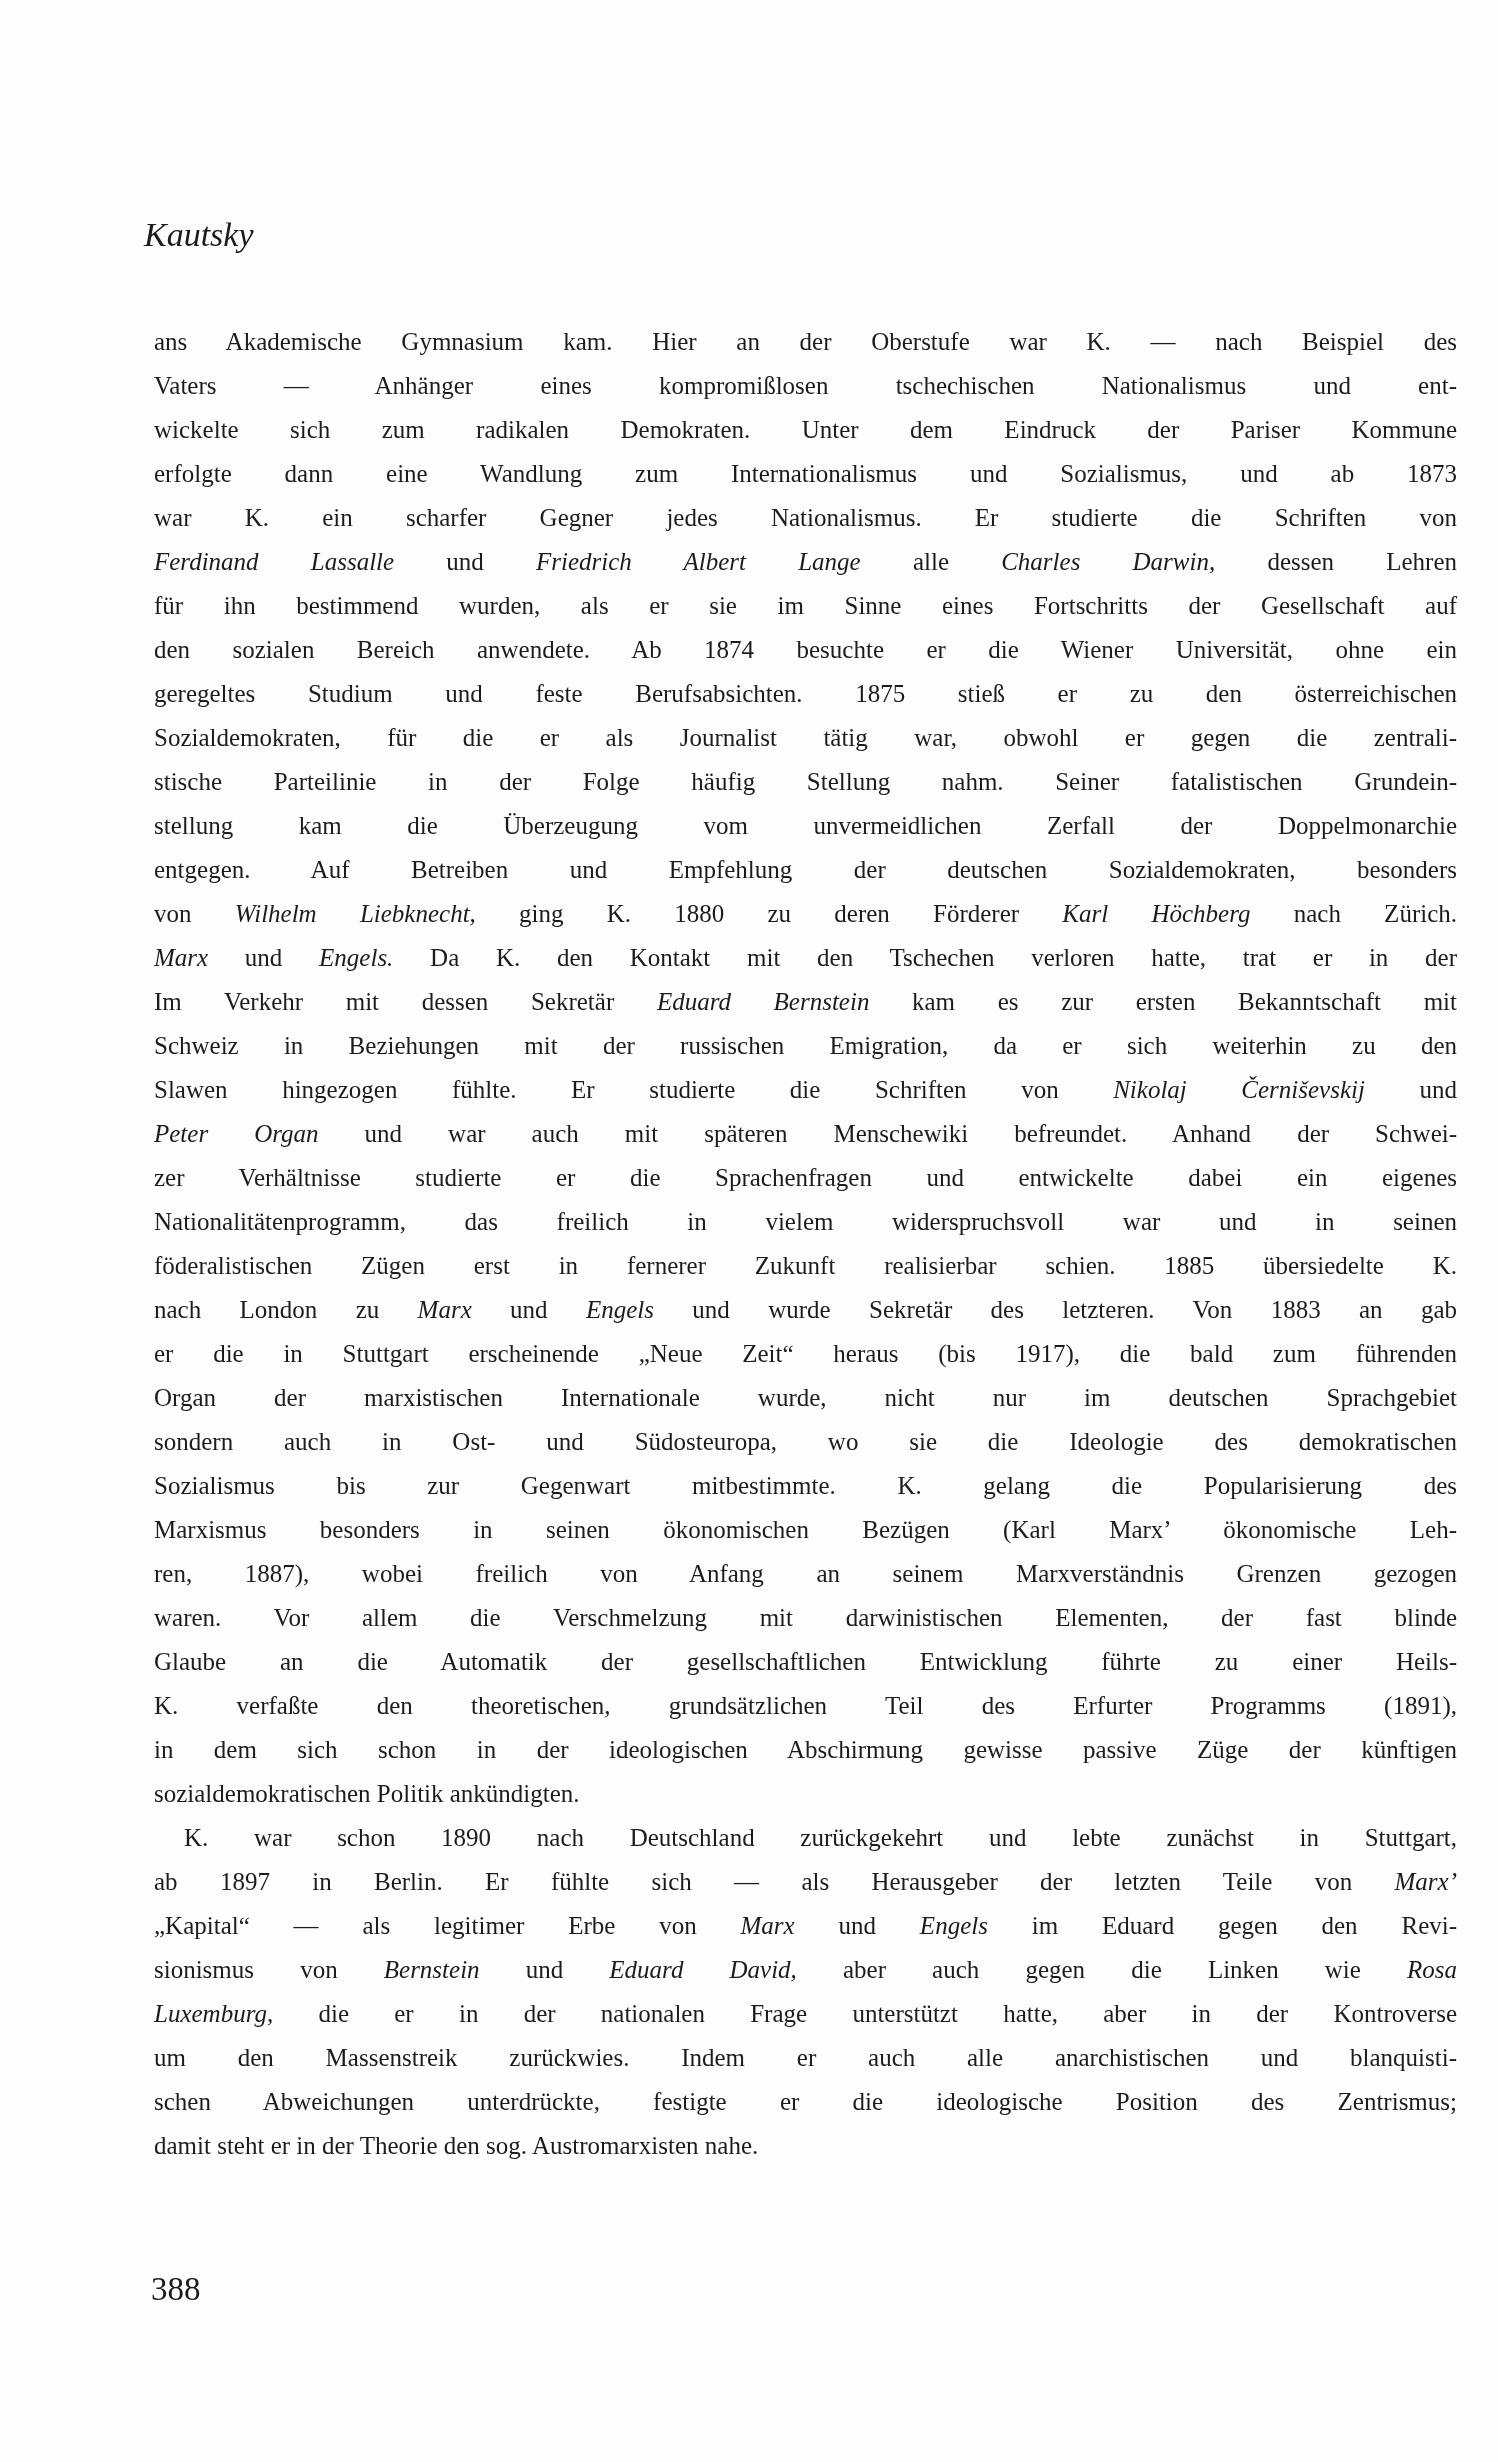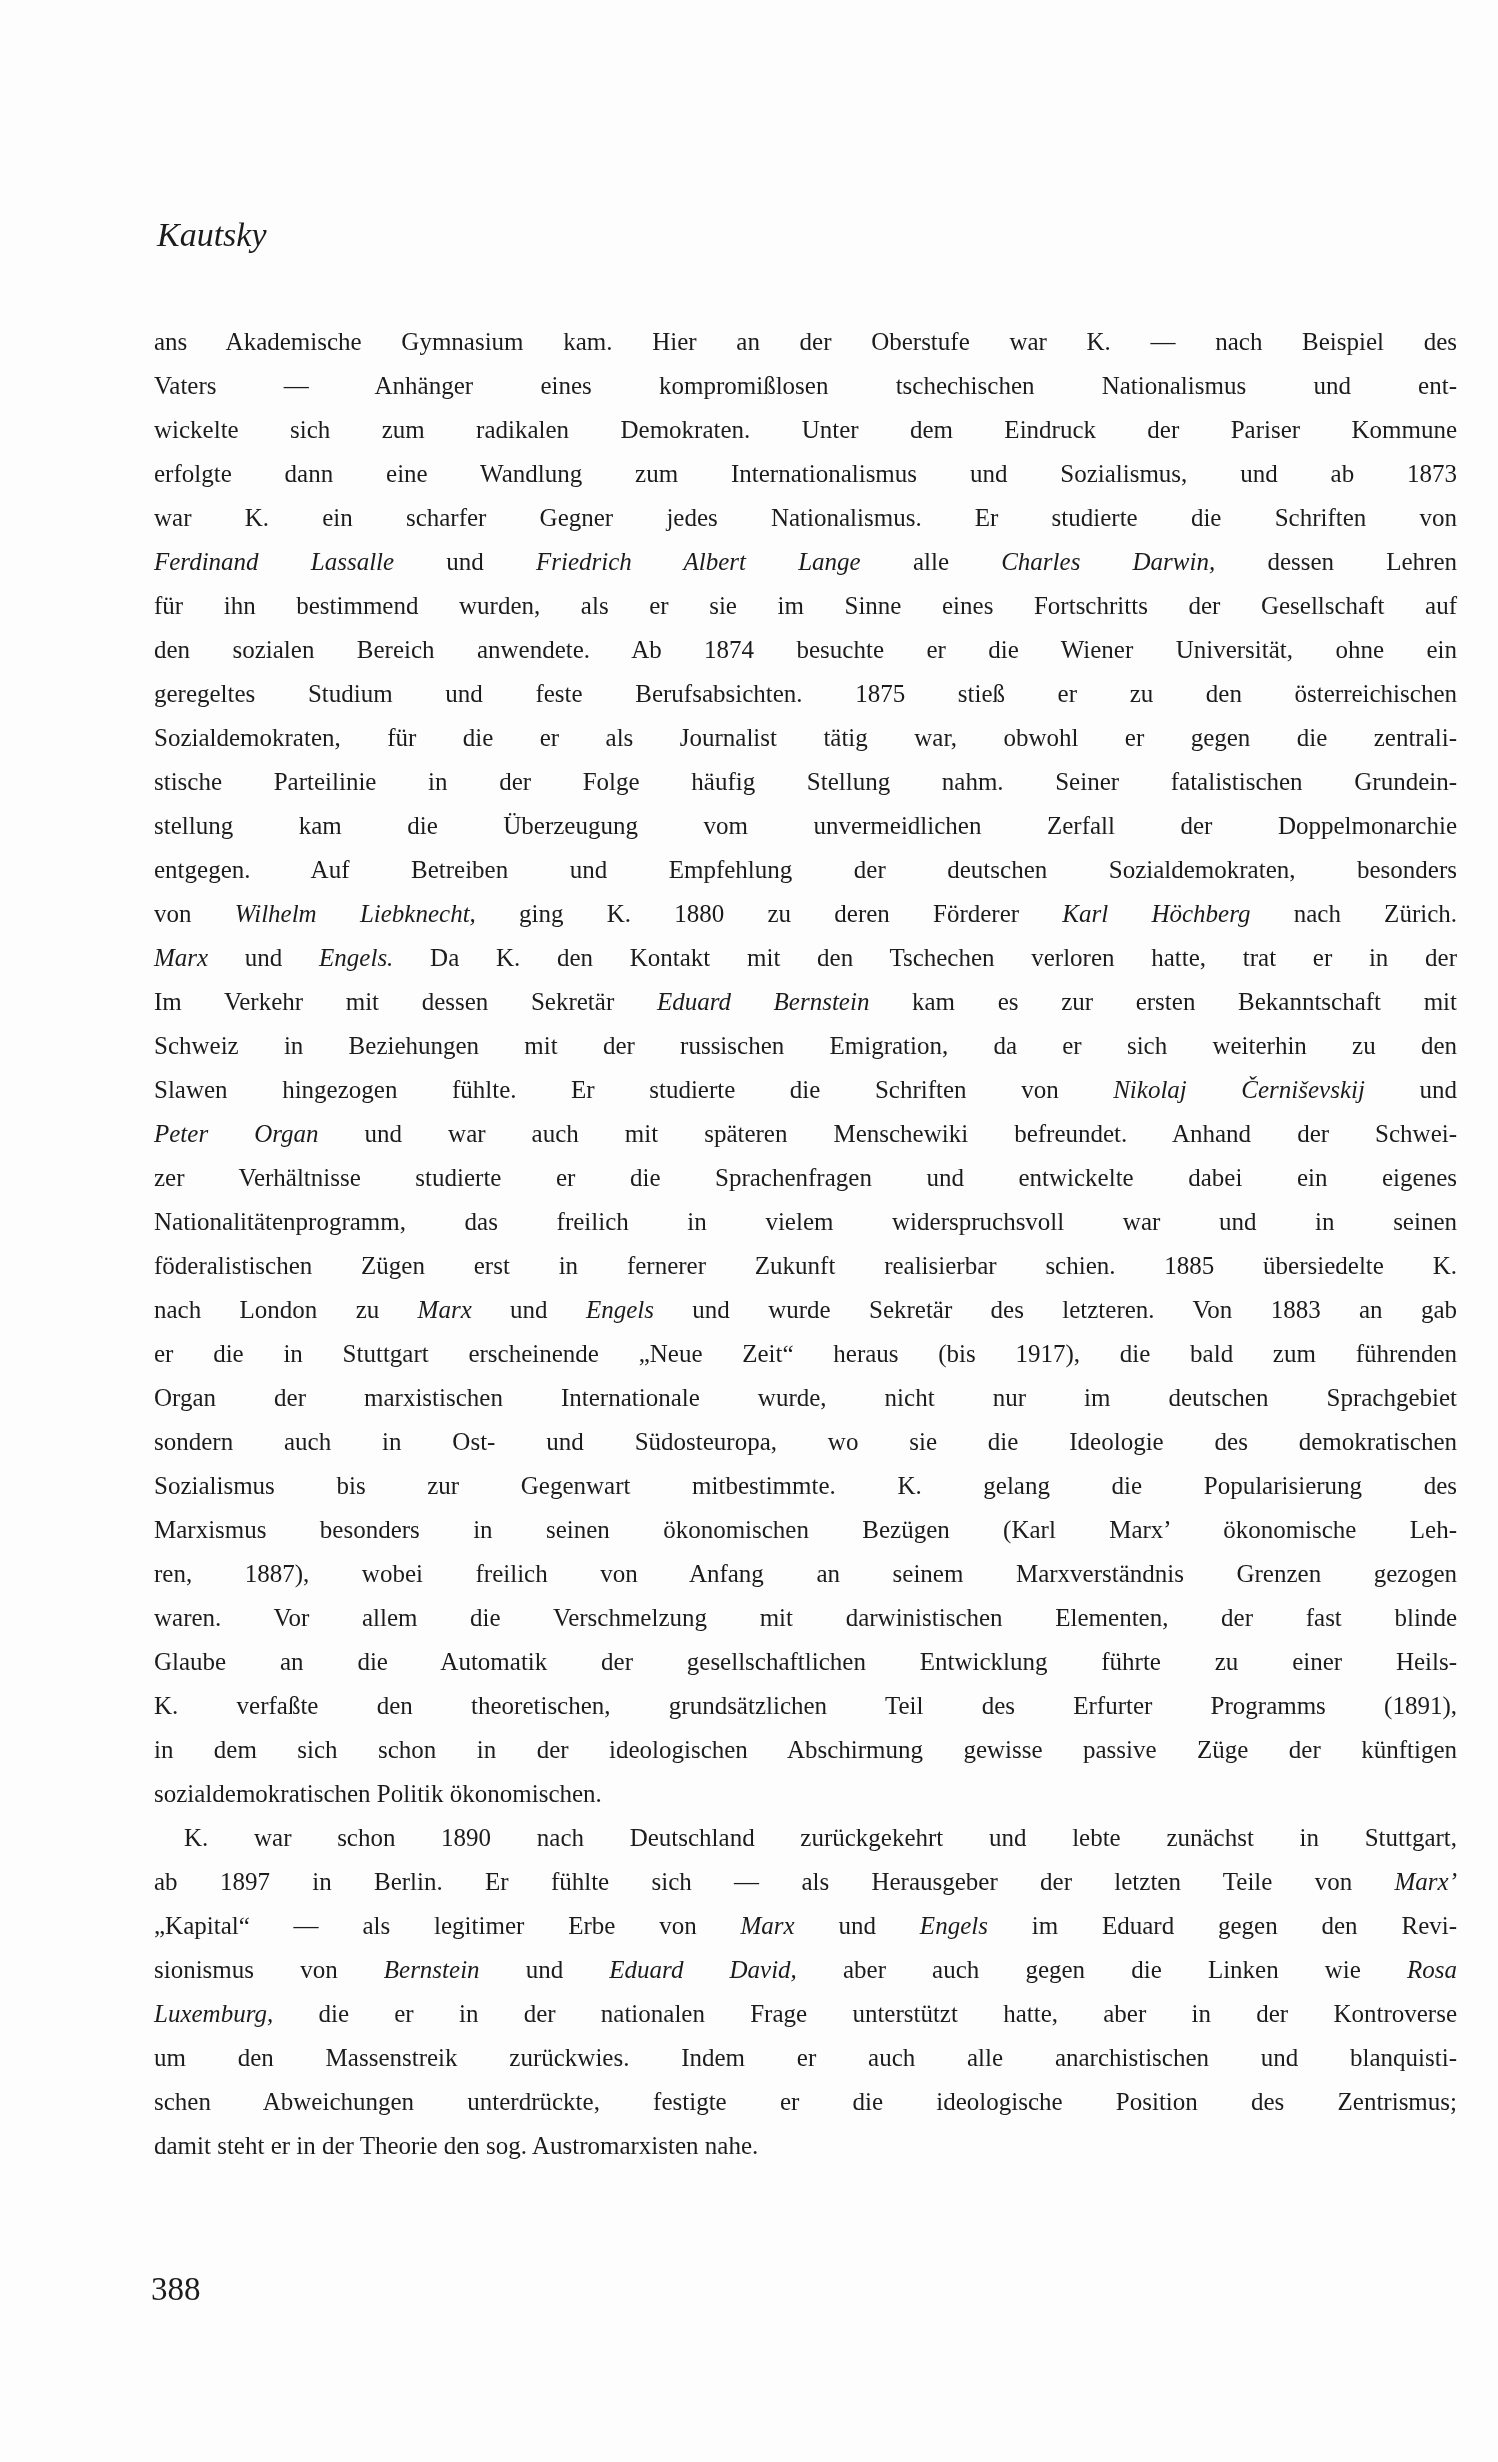--- a/index.html
+++ b/index.html
@@ -1,18 +1,18 @@
 <!DOCTYPE html>
 <html style="font-size:11px"><head>
 <meta charset="utf-8">
 <style>
   html, body { margin: 0; padding: 0; background: #fdfdfd; }
   body { width: 1498px; height: 2462px; position: relative; overflow: hidden;
          font-family: "Liberation Serif", "DejaVu Serif", serif; color: #1c1c1c; }
-  .header { position: absolute; left: 157px; top: 216px; font-size: 34px; font-style: italic; }
+  .header { position: absolute; left: 144px; top: 216px; font-size: 34px; font-style: italic; }
   .body-text { position: absolute; left: 154px; top: 320px; width: 1303px; }
   .line { display: block; font-size: 25px; height: 44px; line-height: 44px;
           text-align: justify; text-align-last: justify; white-space: nowrap; overflow: visible; }
   .line.last { text-align-last: left; }
   .line.indent { text-indent: 30px; }
   .line span.i { font-style: italic; }
   .page-number { position: absolute; left: 151px; top: 2271px; font-size: 33px; }
 </style>
 </head>
 <body>
@@ -46,21 +46,21 @@
     <div class="line"><span>er die in Stuttgart erscheinende „Neue Zeit“ heraus (bis 1917), die bald zum führenden</span></div>
     <div class="line"><span>Organ der marxistischen Internationale wurde, nicht nur im deutschen Sprachgebiet</span></div>
     <div class="line"><span>sondern auch in Ost- und Südosteuropa, wo sie die Ideologie des demokratischen</span></div>
     <div class="line"><span>Sozialismus bis zur Gegenwart mitbestimmte. K. gelang die Popularisierung des</span></div>
     <div class="line"><span>Marxismus besonders in seinen ökonomischen Bezügen (Karl Marx’ ökonomische Leh-</span></div>
     <div class="line"><span>ren, 1887), wobei freilich von Anfang an seinem Marxverständnis Grenzen gezogen</span></div>
     <div class="line"><span>waren. Vor allem die Verschmelzung mit darwinistischen Elementen, der fast blinde</span></div>
     <div class="line"><span>Glaube an die Automatik der gesellschaftlichen Entwicklung führte zu einer Heils-</span></div>
     <div class="line"><span>K. verfaßte den theoretischen, grundsätzlichen Teil des Erfurter Programms (1891),</span></div>
     <div class="line"><span>in dem sich schon in der ideologischen Abschirmung gewisse passive Züge der künftigen</span></div>
-    <div class="line last"><span>sozialdemokratischen Politik ökonomischen.</span></div>
+    <div class="line last"><span>sozialdemokratischen Politik ankündigten.</span></div>
     <div class="line indent"><span>K. war schon 1890 nach Deutschland zurückgekehrt und lebte zunächst in Stuttgart,</span></div>
     <div class="line"><span>ab 1897 in Berlin. Er fühlte sich — als Herausgeber der letzten Teile von </span><span class="i">Marx’</span></div>
     <div class="line"><span>„Kapital“ — als legitimer Erbe von </span><span class="i">Marx</span><span> und </span><span class="i">Engels</span><span> im Eduard gegen den Revi-</span></div>
     <div class="line"><span>sionismus von </span><span class="i">Bernstein</span><span> und </span><span class="i">Eduard David,</span><span> aber auch gegen die Linken wie </span><span class="i">Rosa</span></div>
     <div class="line"><span class="i">Luxemburg,</span><span> die er in der nationalen Frage unterstützt hatte, aber in der Kontroverse</span></div>
     <div class="line"><span>um den Massenstreik zurückwies. Indem er auch alle anarchistischen und blanquisti-</span></div>
     <div class="line"><span>schen Abweichungen unterdrückte, festigte er die ideologische Position des Zentrismus;</span></div>
     <div class="line last"><span>damit steht er in der Theorie den sog. Austromarxisten nahe.</span></div>
   </div>
 

